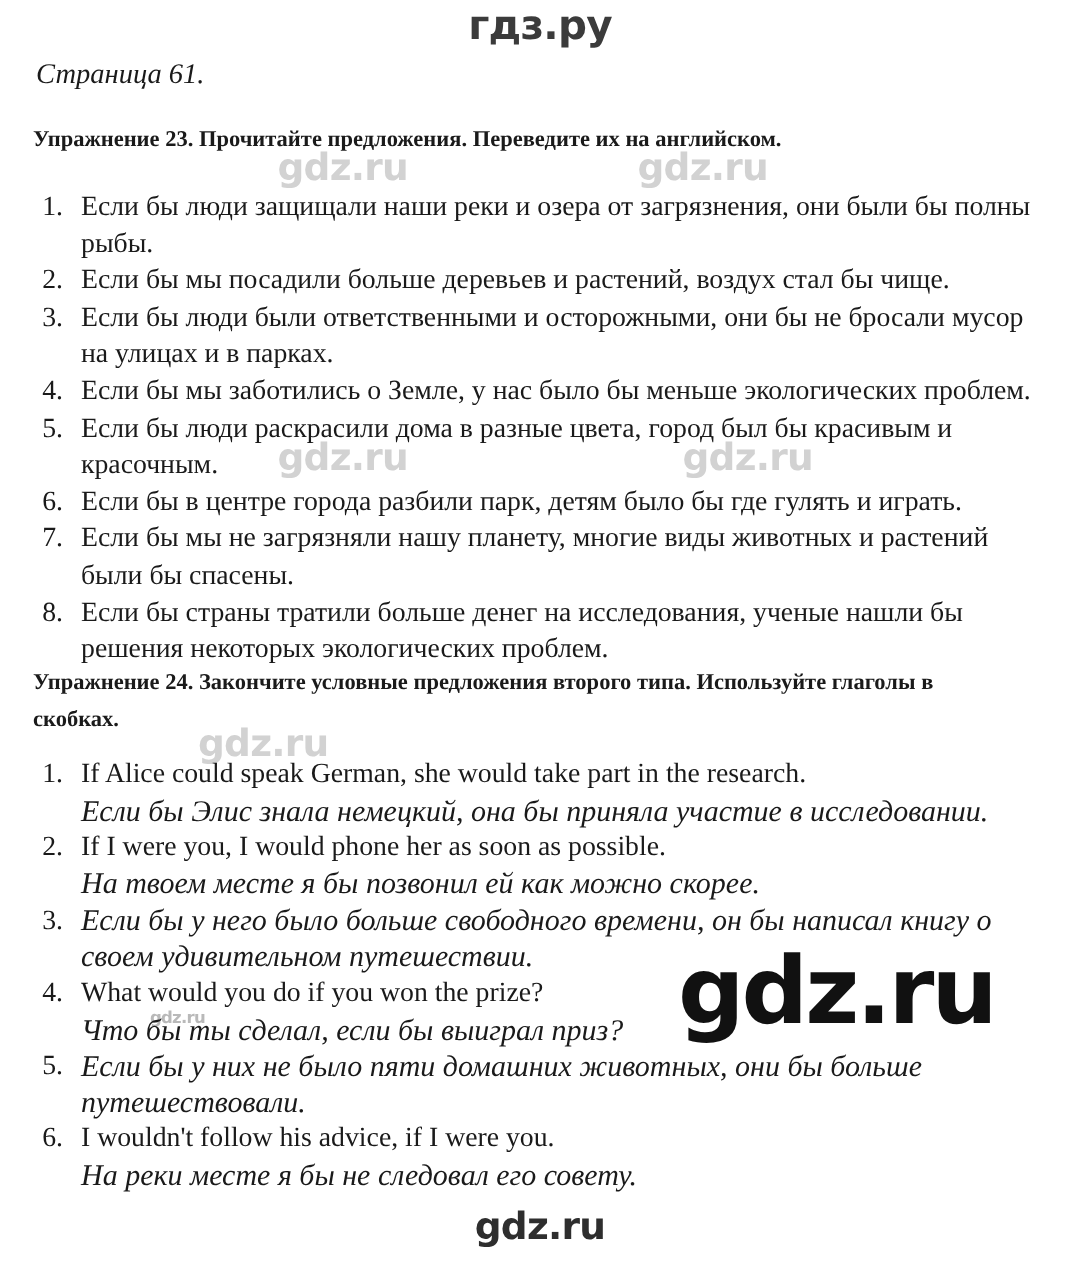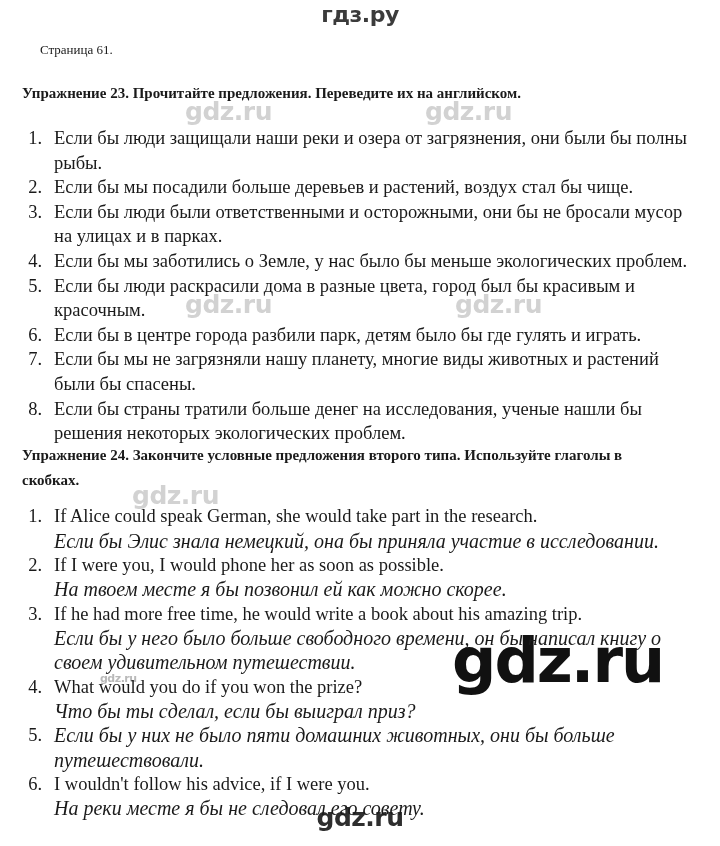--- a/index.html
+++ b/index.html
@@ -29,21 +29,21 @@
     font-weight: 700;
     letter-spacing: -0.5px;
     white-space: nowrap;
     user-select: none;
     pointer-events: none;
   }
   .wm-top {
     left: 0; right: 0;
     top: 2px;
     text-align: center;
-    font-size: 22px;
+    font-size: 27px;
     color: #3b3b3b;
     position: absolute;
   }
   .wm-mid  { font-size: 25px; color: #d2d2d2; }
   .wm-tiny { font-size: 11px; color: #b9b9b9; }
   .wm-huge { font-size: 62px; color: #111111; letter-spacing: -2px; }
   .wm-bottom {
     left: 0; right: 0;
     bottom: 14px;
     text-align: center;
@@ -54,24 +54,25 @@
   
   .content {
     position: absolute;
     left: 0; top: 0;
     width: 720px;
     z-index: 5;
   }
 
   .page-label {
     position: absolute;
-    left: 40px;
+    left: 24px;
     top: 38px;
-    font-size: 13px;
+    font-size: 19px;
     line-height: 24px;
+    font-style: italic;
   }
 
   .ex-heading {
     font-weight: bold;
     font-size: 15px;
     line-height: 25px;
     margin: 0;
   }
 
   #ex23-heading {
@@ -201,21 +202,20 @@
           <span class="sent-en">If Alice could speak German, she would take part in the research.</span>
           <span class="sent-ru">Если бы Элис знала немецкий, она бы приняла участие в исследовании.</span>
         </li>
       <li>
           <span class="num">2.</span>
           <span class="sent-en">If I were you, I would phone her as soon as possible.</span>
           <span class="sent-ru">На твоем месте я бы позвонил ей как можно скорее.</span>
         </li>
       <li>
           <span class="num">3.</span>
-          <span class="sent-en">If he had more free time, he would write a book about his amazing trip.</span>
           <span class="sent-ru">Если бы у него было больше свободного времени, он бы написал книгу о своем удивительном путешествии.</span>
         </li>
       <li>
           <span class="num">4.</span>
           <span class="sent-en">What would you do if you won the prize?</span>
           <span class="sent-ru">Что бы ты сделал, если бы выиграл приз?</span>
         </li>
       <li>
           <span class="num">5.</span>
           <span class="sent-ru">Если бы у них не было пяти домашних животных, они бы больше путешествовали.</span>

